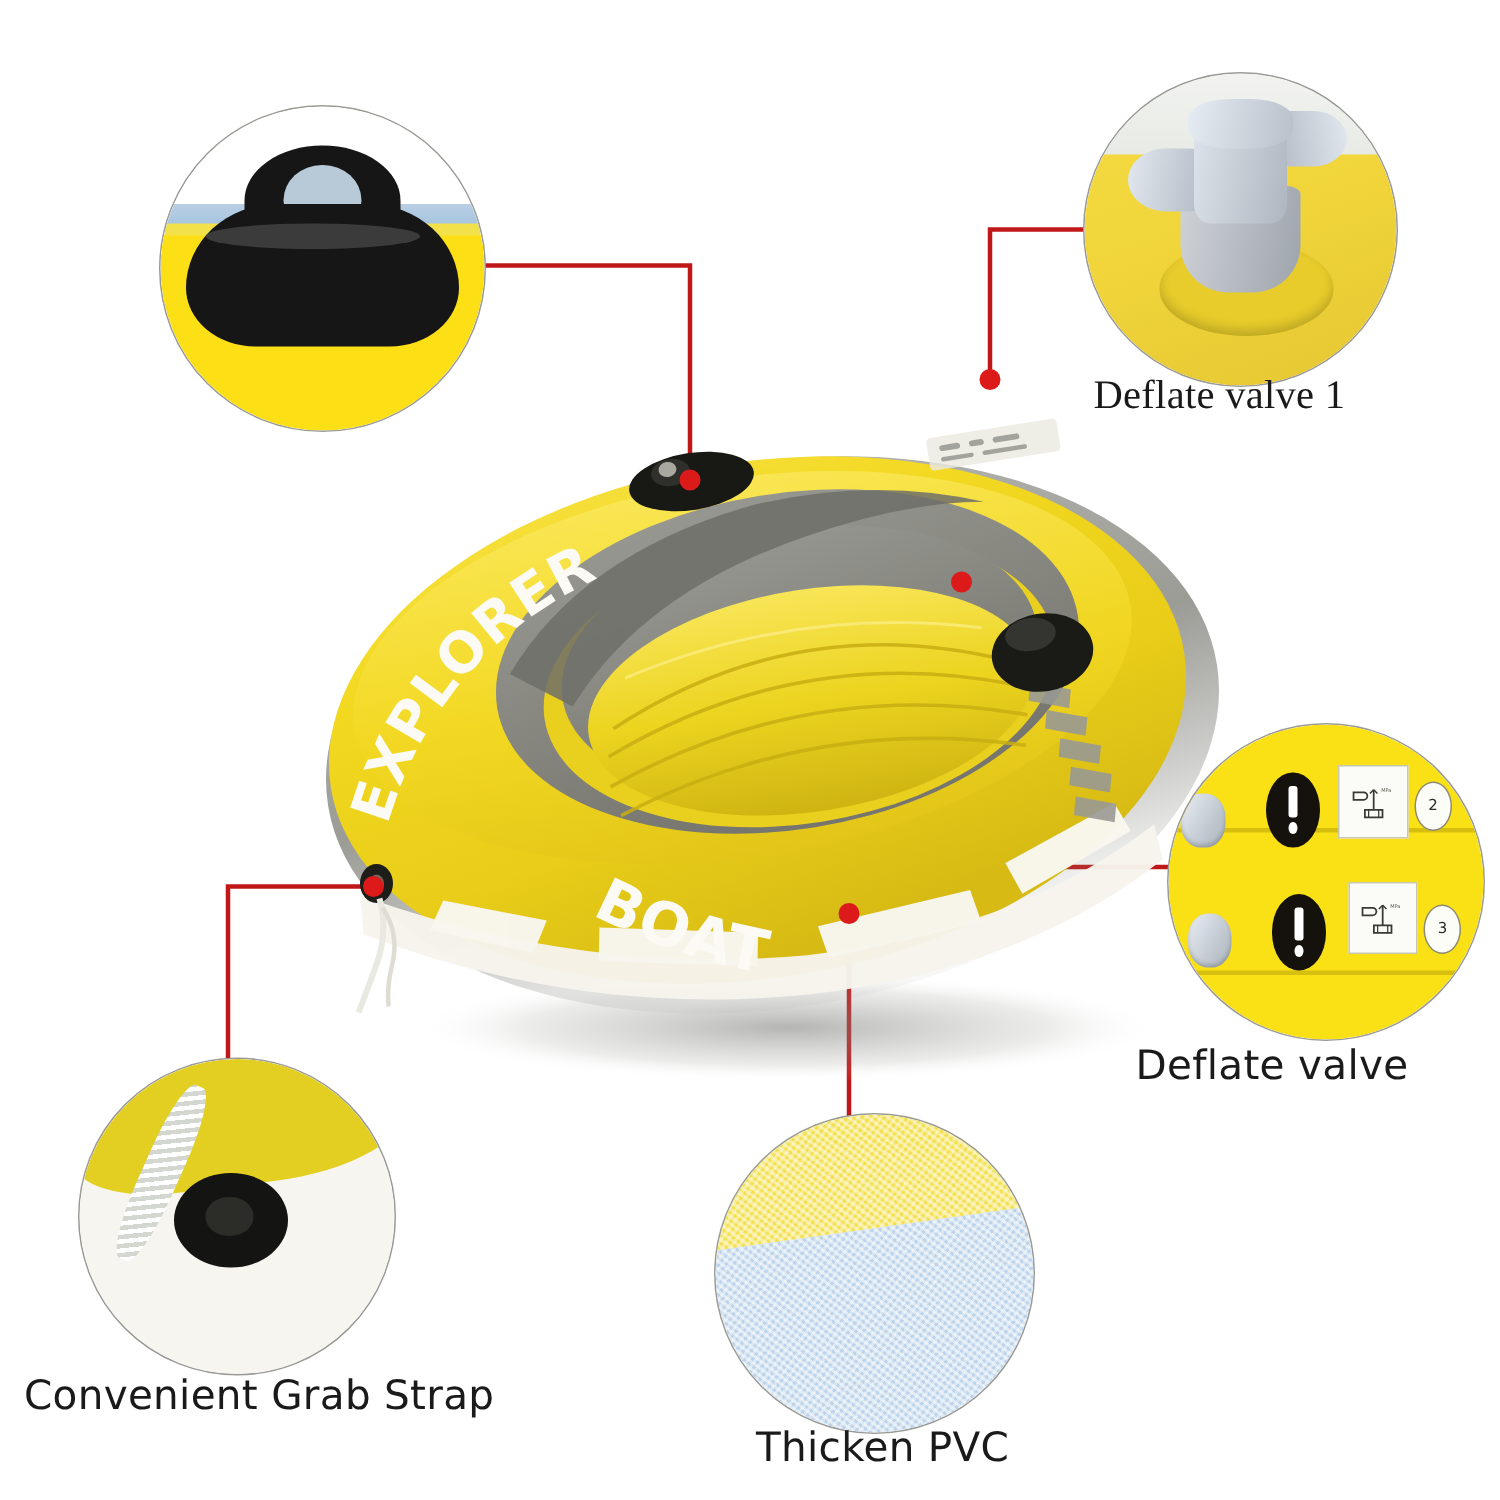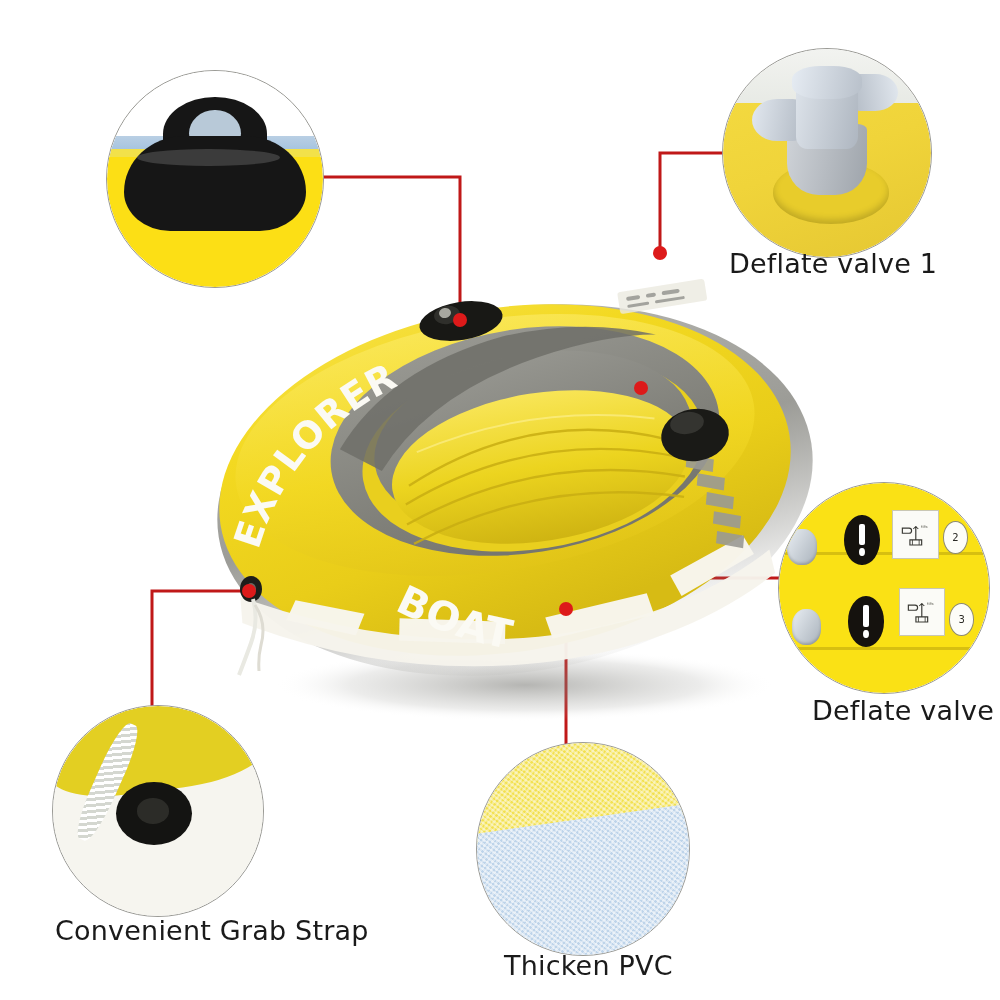--- a/index.html
+++ b/index.html
@@ -323,21 +323,21 @@
       <div class="v1-bg-top"></div>
       <div class="v1-bg-bot"></div>
       <div class="v1-ring"></div>
       <div class="v1-base"></div>
       <div class="v1-wingL"></div>
       <div class="v1-wingR"></div>
       <div class="v1-stem"></div>
       <div class="v1-cap"></div>
     </div>
   </div>
-  <div class="callout-label" style="left:729px; top:248px;">Deflate valve 1</div>
+  <div class="callout-label" style="left:729px; top:248px;font-family:Liberation Serif, serif;">Deflate valve 1</div>
 
   <div class="callout" style="left:778px; top:482px; width:212px; height:212px;">
     <div class="callout-inner">
       <div class="dv-bg"></div>
       <div class="dv-seam" style="top:33%;"></div>
       <div class="dv-seam" style="top:78%;"></div>
 
       <div class="dv-valve" style="left:4%; top:22%;"></div>
       <div class="dv-warn" style="left:31%; top:15%;"></div>
       <div class="dv-card" style="left:54%; top:13%;">
@@ -360,32 +360,32 @@
           <path d="M20 4 v16" stroke="#3a3a34" stroke-width="1.4"></path>
           <path d="M20 4 l-3 3 M20 4 l3 3" stroke="#3a3a34" stroke-width="1.2" fill="none"></path>
           <path d="M13 20 h14 v6 h-14 z" fill="none" stroke="#3a3a34" stroke-width="1.4"></path>
           <path d="M16 20 v6 M24 20 v6" stroke="#3a3a34" stroke-width="1"></path>
           <text x="26" y="6" font-size="4" fill="#5a5a50" font-family="DejaVu Sans, sans-serif">MPa</text>
         </svg>
       </div>
       <div class="dv-num" style="left:81%; top:57%;">3</div>
     </div>
   </div>
-  <div class="callout-label" style="left:812px; top:695px;">Deflate valve</div>
+  <div class="callout-label" style="left:757px; top:695px;">Deflate valve</div>
 
   <div class="callout" style="left:52px; top:705px; width:212px; height:212px;">
     <div class="callout-inner">
       <div class="gs-white"></div>
       <div class="gs-yellow"></div>
       <div class="gs-disc"></div>
       <div class="gs-disc-in"></div>
       <div class="gs-rope"></div>
     </div>
   </div>
-  <div class="callout-label" style="left:16px; top:915px;margin-left:39px;">Convenient Grab Strap</div>
+  <div class="callout-label" style="left:16px; top:915px;">Convenient Grab Strap</div>
 
   <div class="callout" style="left:476px; top:742px; width:214px; height:214px;">
     <div class="callout-inner">
       <div class="pvc-top"></div>
       <div class="pvc-bot"></div>
     </div>
   </div>
   <div class="callout-label" style="left:504px; top:950px;text-align:center;">Thicken PVC</div>
 
 </div>

